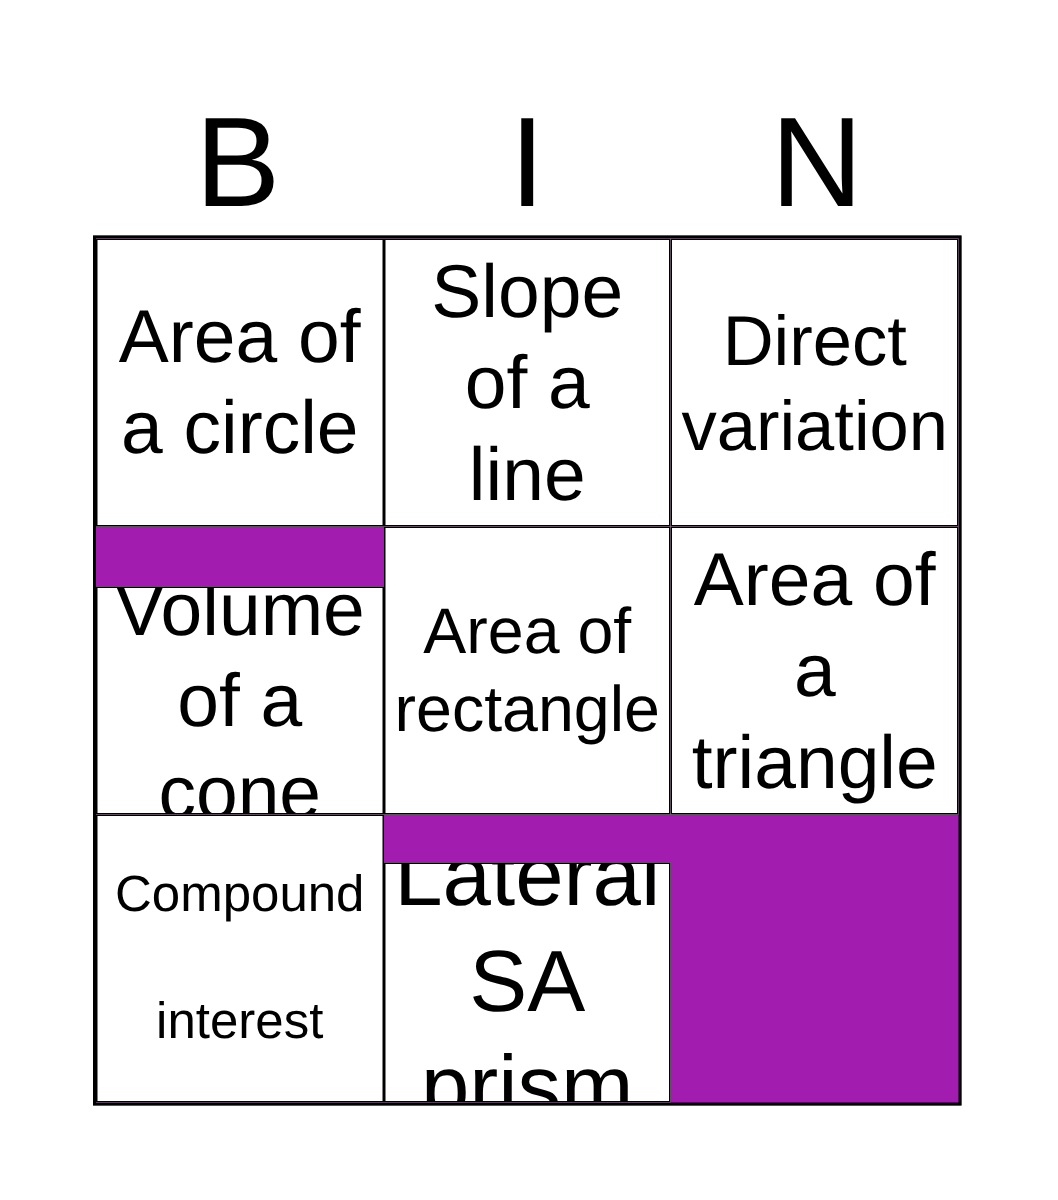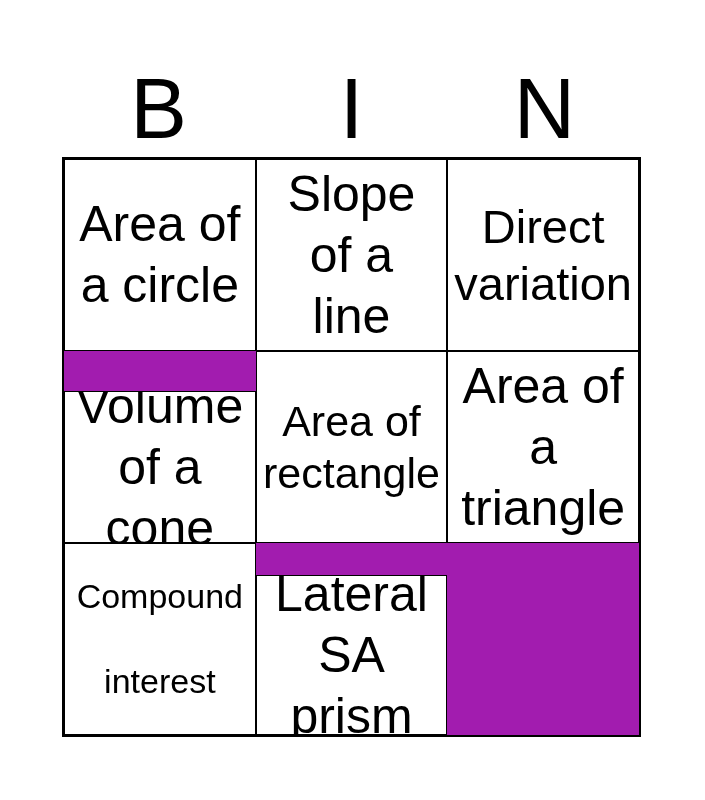--- a/index.html
+++ b/index.html
@@ -62,21 +62,21 @@
   .cell-line { white-space: nowrap; }
   
   .cell-0 { font-size: 50px; }
   .cell-1 { font-size: 50px; }
   .cell-2 { font-size: 47px; }
   .cell-3 { font-size: 50px; margin-top: 40px; }
   .cell-4 { font-size: 43px; }
   .cell-5 { font-size: 46px; }
   .cell-6 { font-size: 50px; }
   .cell-7 { font-size: 34px; gap: 44px; }
-  .cell-8 { font-size: 50px; margin-top: 32px; }
+  .cell-8 { font-size: 58px; margin-top: 32px; }
 </style>
 </head>
 <body>
 
 <div class="bingo-page">
 
   <div class="card-header">
     <div class="column-letter">B</div>
     <div class="column-letter">I</div>
     <div class="column-letter">N</div>

